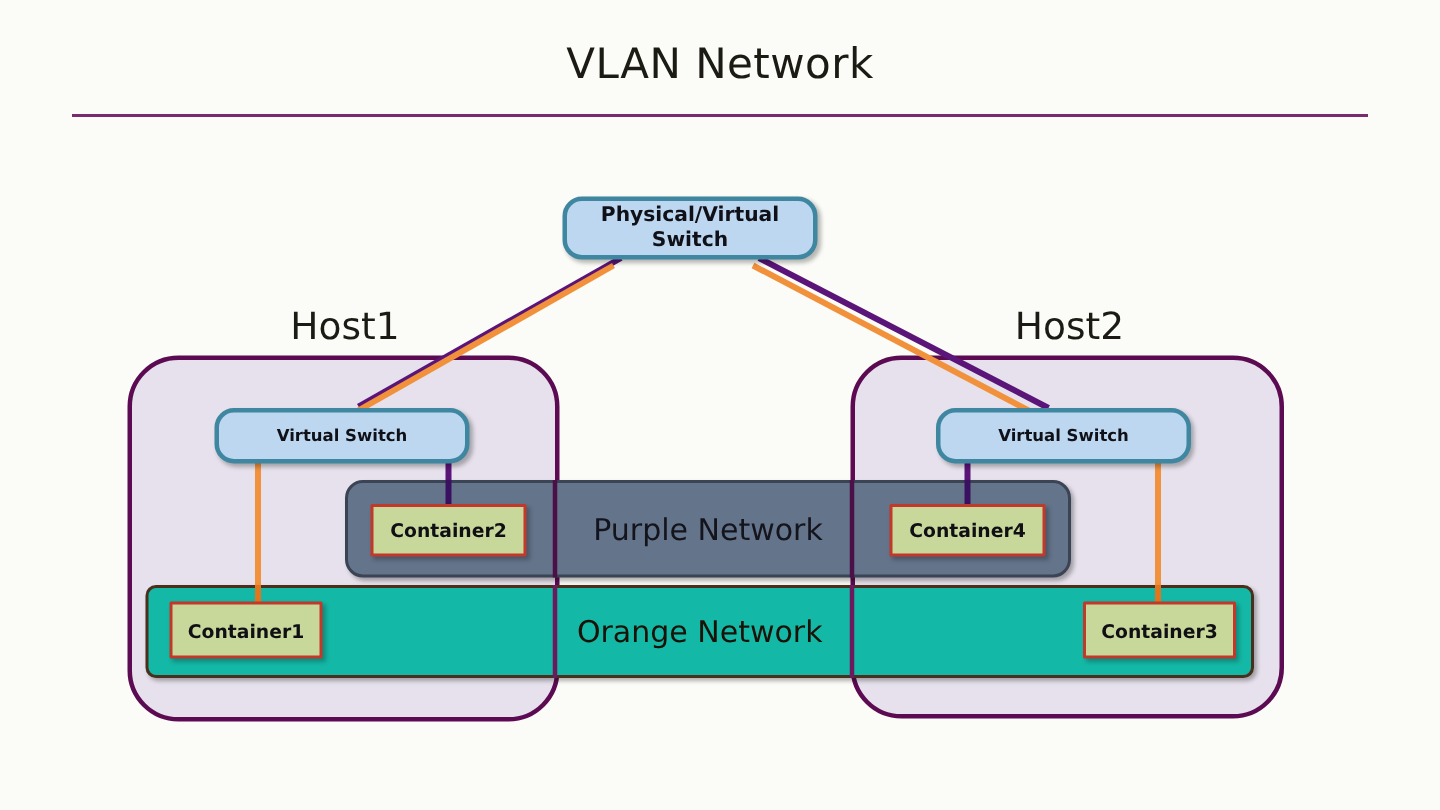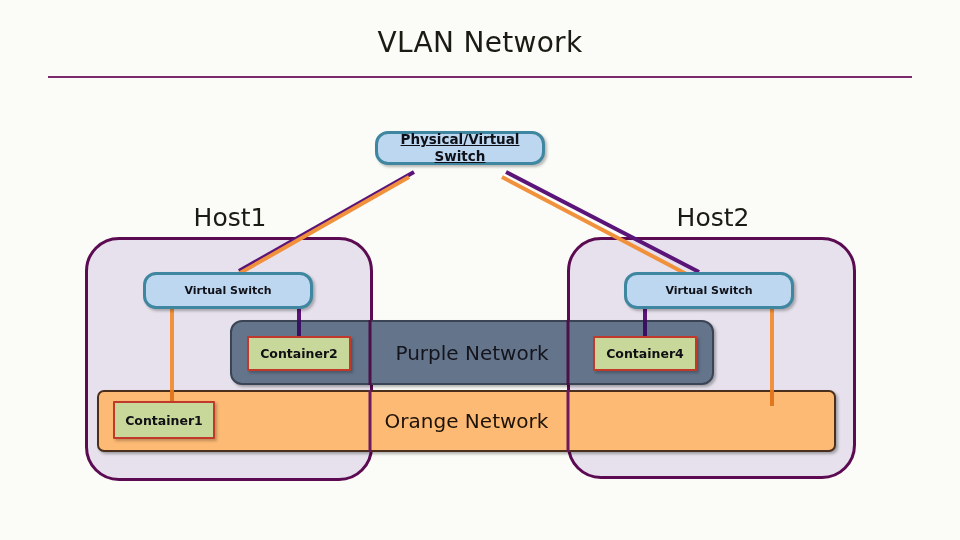--- a/index.html
+++ b/index.html
@@ -48,21 +48,21 @@
   .band{
     position:absolute;box-sizing:border-box;
   }
   .band-purple{
     background:#64748b;
     border:2px solid #3b4454;
     border-radius:12px;
     box-shadow:2px 2px 3px rgba(0,0,0,.30);
   }
   .band-orange{
-    background:#fdba74;
+    background:#14b8a6;
     border:2px solid #4a2f1c;
     border-radius:7px;
     box-shadow:2px 2px 3px rgba(0,0,0,.30);
   }
   .band-label{
     position:absolute;top:50%;transform:translateY(-50%);
     width:100%;text-align:center;
     font-size:20px;font-weight:400;color:#14141c;
     white-space:nowrap;
   }
@@ -139,35 +139,38 @@
     <line x1="370" y1="320" x2="370" y2="385" stroke="#4a1047" stroke-width="3"></line>
     <line x1="568" y1="320" x2="568" y2="385" stroke="#4a1047" stroke-width="3"></line>
 
     <line x1="370" y1="390" x2="370" y2="452" stroke="#6b1a5e" stroke-width="3"></line>
     <line x1="568" y1="390" x2="568" y2="452" stroke="#6b1a5e" stroke-width="3"></line>
 
     <line x1="172" y1="390" x2="172" y2="406" stroke="#e2761f" stroke-width="4"></line>
     <line x1="772" y1="390" x2="772" y2="406" stroke="#e2761f" stroke-width="4"></line>
   </svg>
 
-  <div class="switch-box big" style="left:375px;top:131px;width:170px;height:34px;flex-direction:column;text-decoration:underline;">
+  <div class="switch-box big" style="left:375px;top:131px;width:170px;height:42px;flex-direction:column;">
     <span>Physical/Virtual</span>
     <span>Switch</span>
   </div>
 
   <div class="switch-box" style="left:143px;top:272px;width:170px;height:37px;">
     <span>Virtual Switch</span>
   </div>
   <div class="switch-box" style="left:624px;top:272px;width:170px;height:37px;">
     <span>Virtual Switch</span>
   </div>
 
   <div class="ctr-box" style="left:247px;top:336px;width:104px;height:35px;">
     <span>Container2</span>
   </div>
   <div class="ctr-box" style="left:593px;top:336px;width:104px;height:35px;">
     <span>Container4</span>
   </div>
   <div class="ctr-box" style="left:113px;top:401px;width:102px;height:38px;">
     <span>Container1</span>
   </div>
+  <div class="ctr-box" style="left:722px;top:401px;width:102px;height:38px;">
+    <span>Container3</span>
+  </div>
 
 </div>
 
 </body></html>

